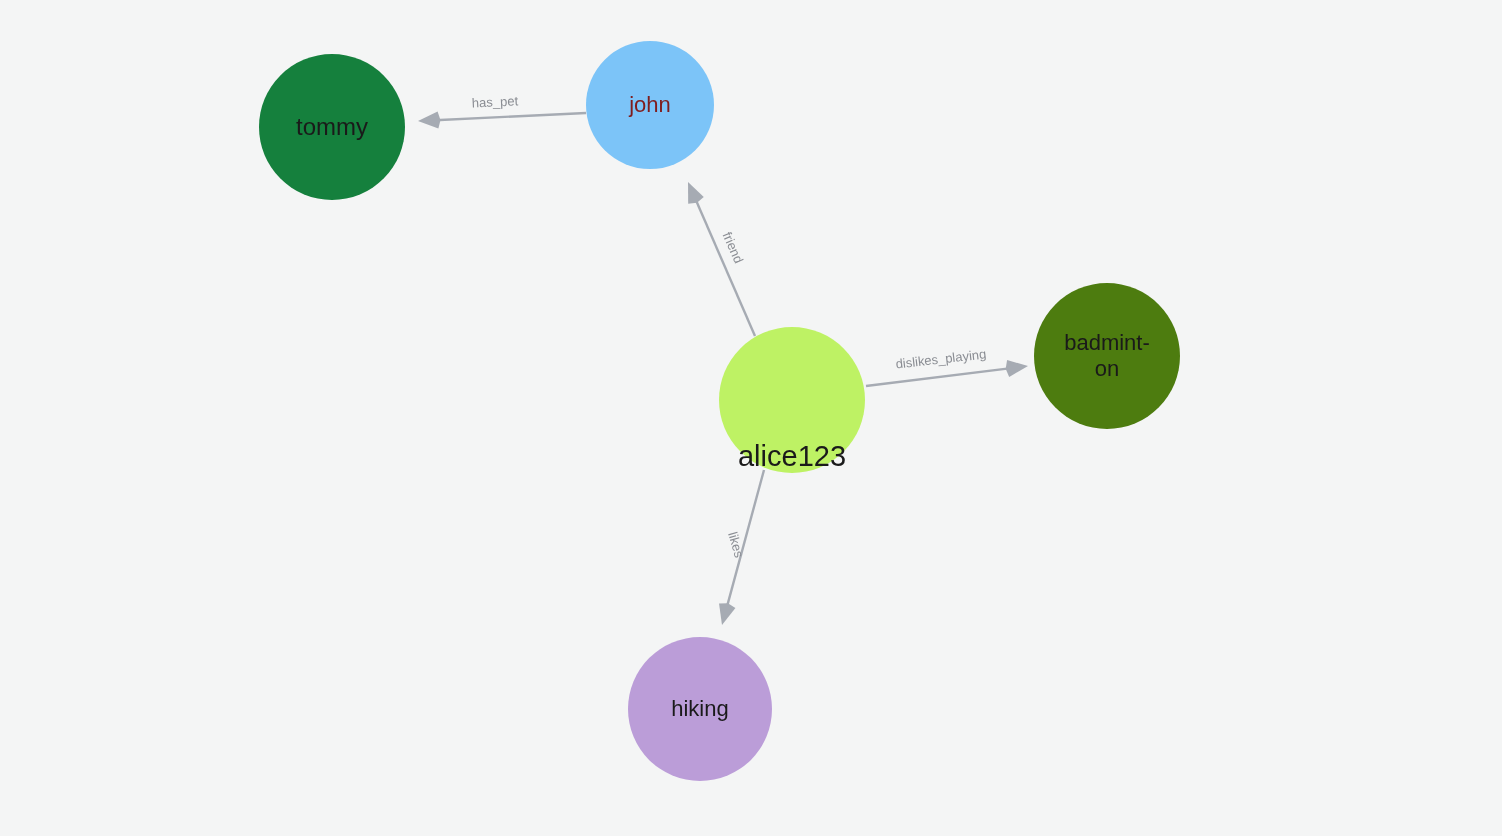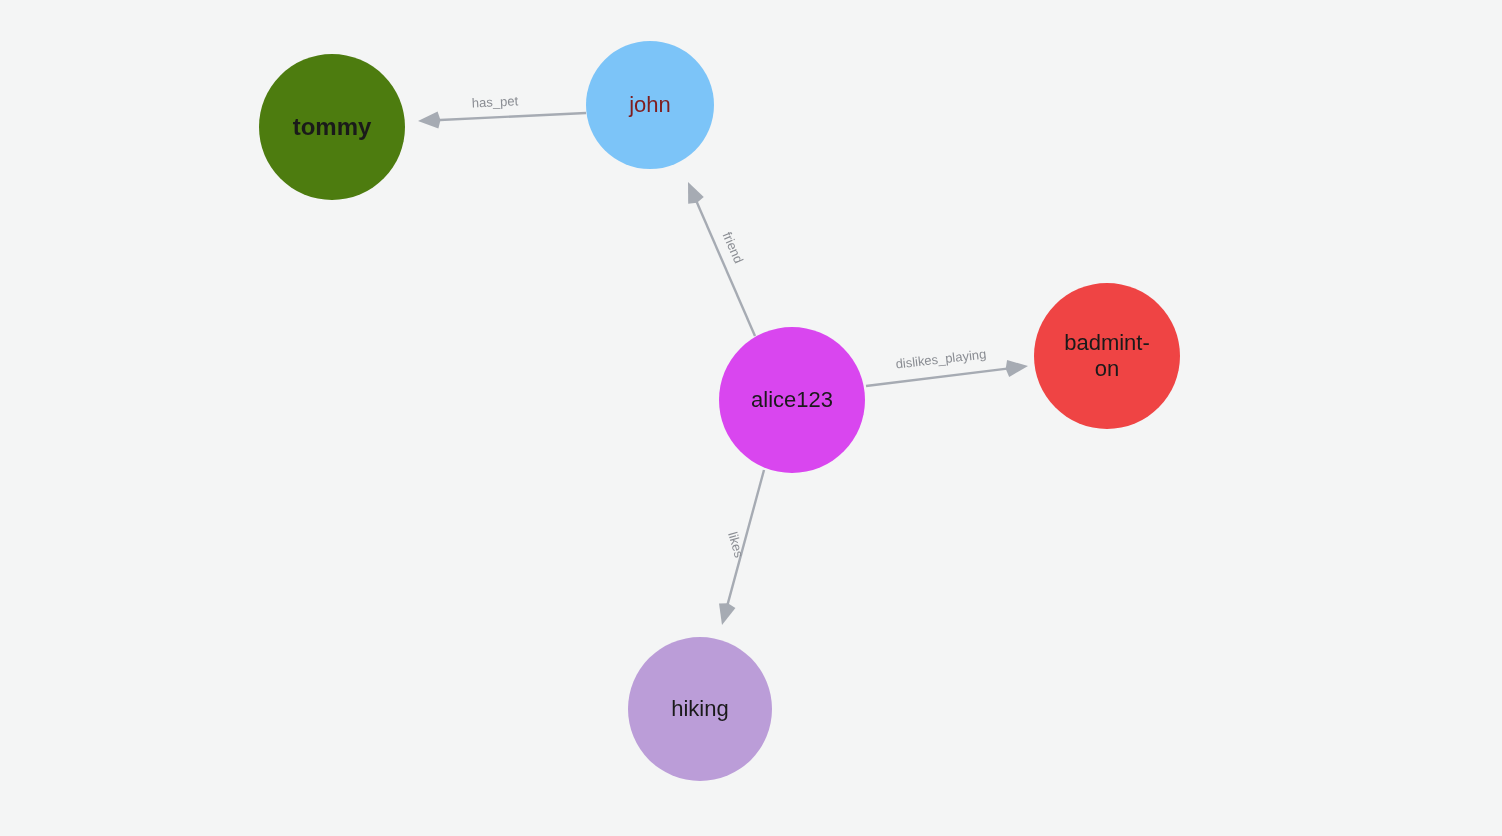--- a/index.html
+++ b/index.html
@@ -75,30 +75,30 @@
         <text class="edge-label" x="941" y="360" text-anchor="middle" fill="#8a8d93" transform="rotate(-6.5 941 360)">dislikes_playing</text>
       </g>
       <g>
         <line class="edge-line" x1="764" y1="470" x2="726.4461177542927" y2="608.5917082877295" stroke="#a6abb3" stroke-width="2.4"></line>
         <polygon points="722,625 719.0265809136208,603.4730685201826 727.8845676159756,603.283143321995 735.4348726258913,607.9191862744751" fill="#a6abb3"></polygon>
         <text class="edge-label" x="735" y="545" text-anchor="middle" fill="#8a8d93" transform="rotate(74 735 545)">likes</text>
       </g>
     </svg>
 
   <div id="nodes-layer">
-      <div class="node" style="left: 259px; top: 54px; width: 146px; height: 146px; background: #4d7c0f; font-size: 24px; color: rgb(26, 26, 26); font-weight: bold;">
+      <div class="node" style="left: 259px; top: 54px; width: 146px; height: 146px; background: #15803d; font-size: 24px; color: rgb(26, 26, 26);">
         <span class="node-label">tommy</span>
       </div>
       <div class="node" style="left: 586px; top: 41px; width: 128px; height: 128px; background: rgb(124, 196, 248); font-size: 22px; color: #7f1d1d;">
         <span class="node-label">john</span>
       </div>
-      <div class="node" style="left: 719px; top: 327px; width: 146px; height: 146px; background: #d946ef; font-size: 22px; color: rgb(26, 26, 26);">
+      <div class="node" style="left: 719px; top: 327px; width: 146px; height: 146px; background: #bef264; font-size: 29px; color: rgb(26, 26, 26); align-items: flex-end;">
         <span class="node-label">alice123</span>
       </div>
-      <div class="node" style="left: 1034px; top: 283px; width: 146px; height: 146px; background: #ef4444; font-size: 22px; color: rgb(26, 26, 26);">
+      <div class="node" style="left: 1034px; top: 283px; width: 146px; height: 146px; background: #4d7c0f; font-size: 22px; color: rgb(26, 26, 26);">
         <span class="node-label">badmint-
 on</span>
       </div>
       <div class="node" style="left: 628px; top: 637px; width: 144px; height: 144px; background: rgb(187, 157, 216); font-size: 22px; color: rgb(26, 26, 26); text-align: center;">
         <span class="node-label">hiking</span>
       </div>
     </div>
 
 </div>
 

